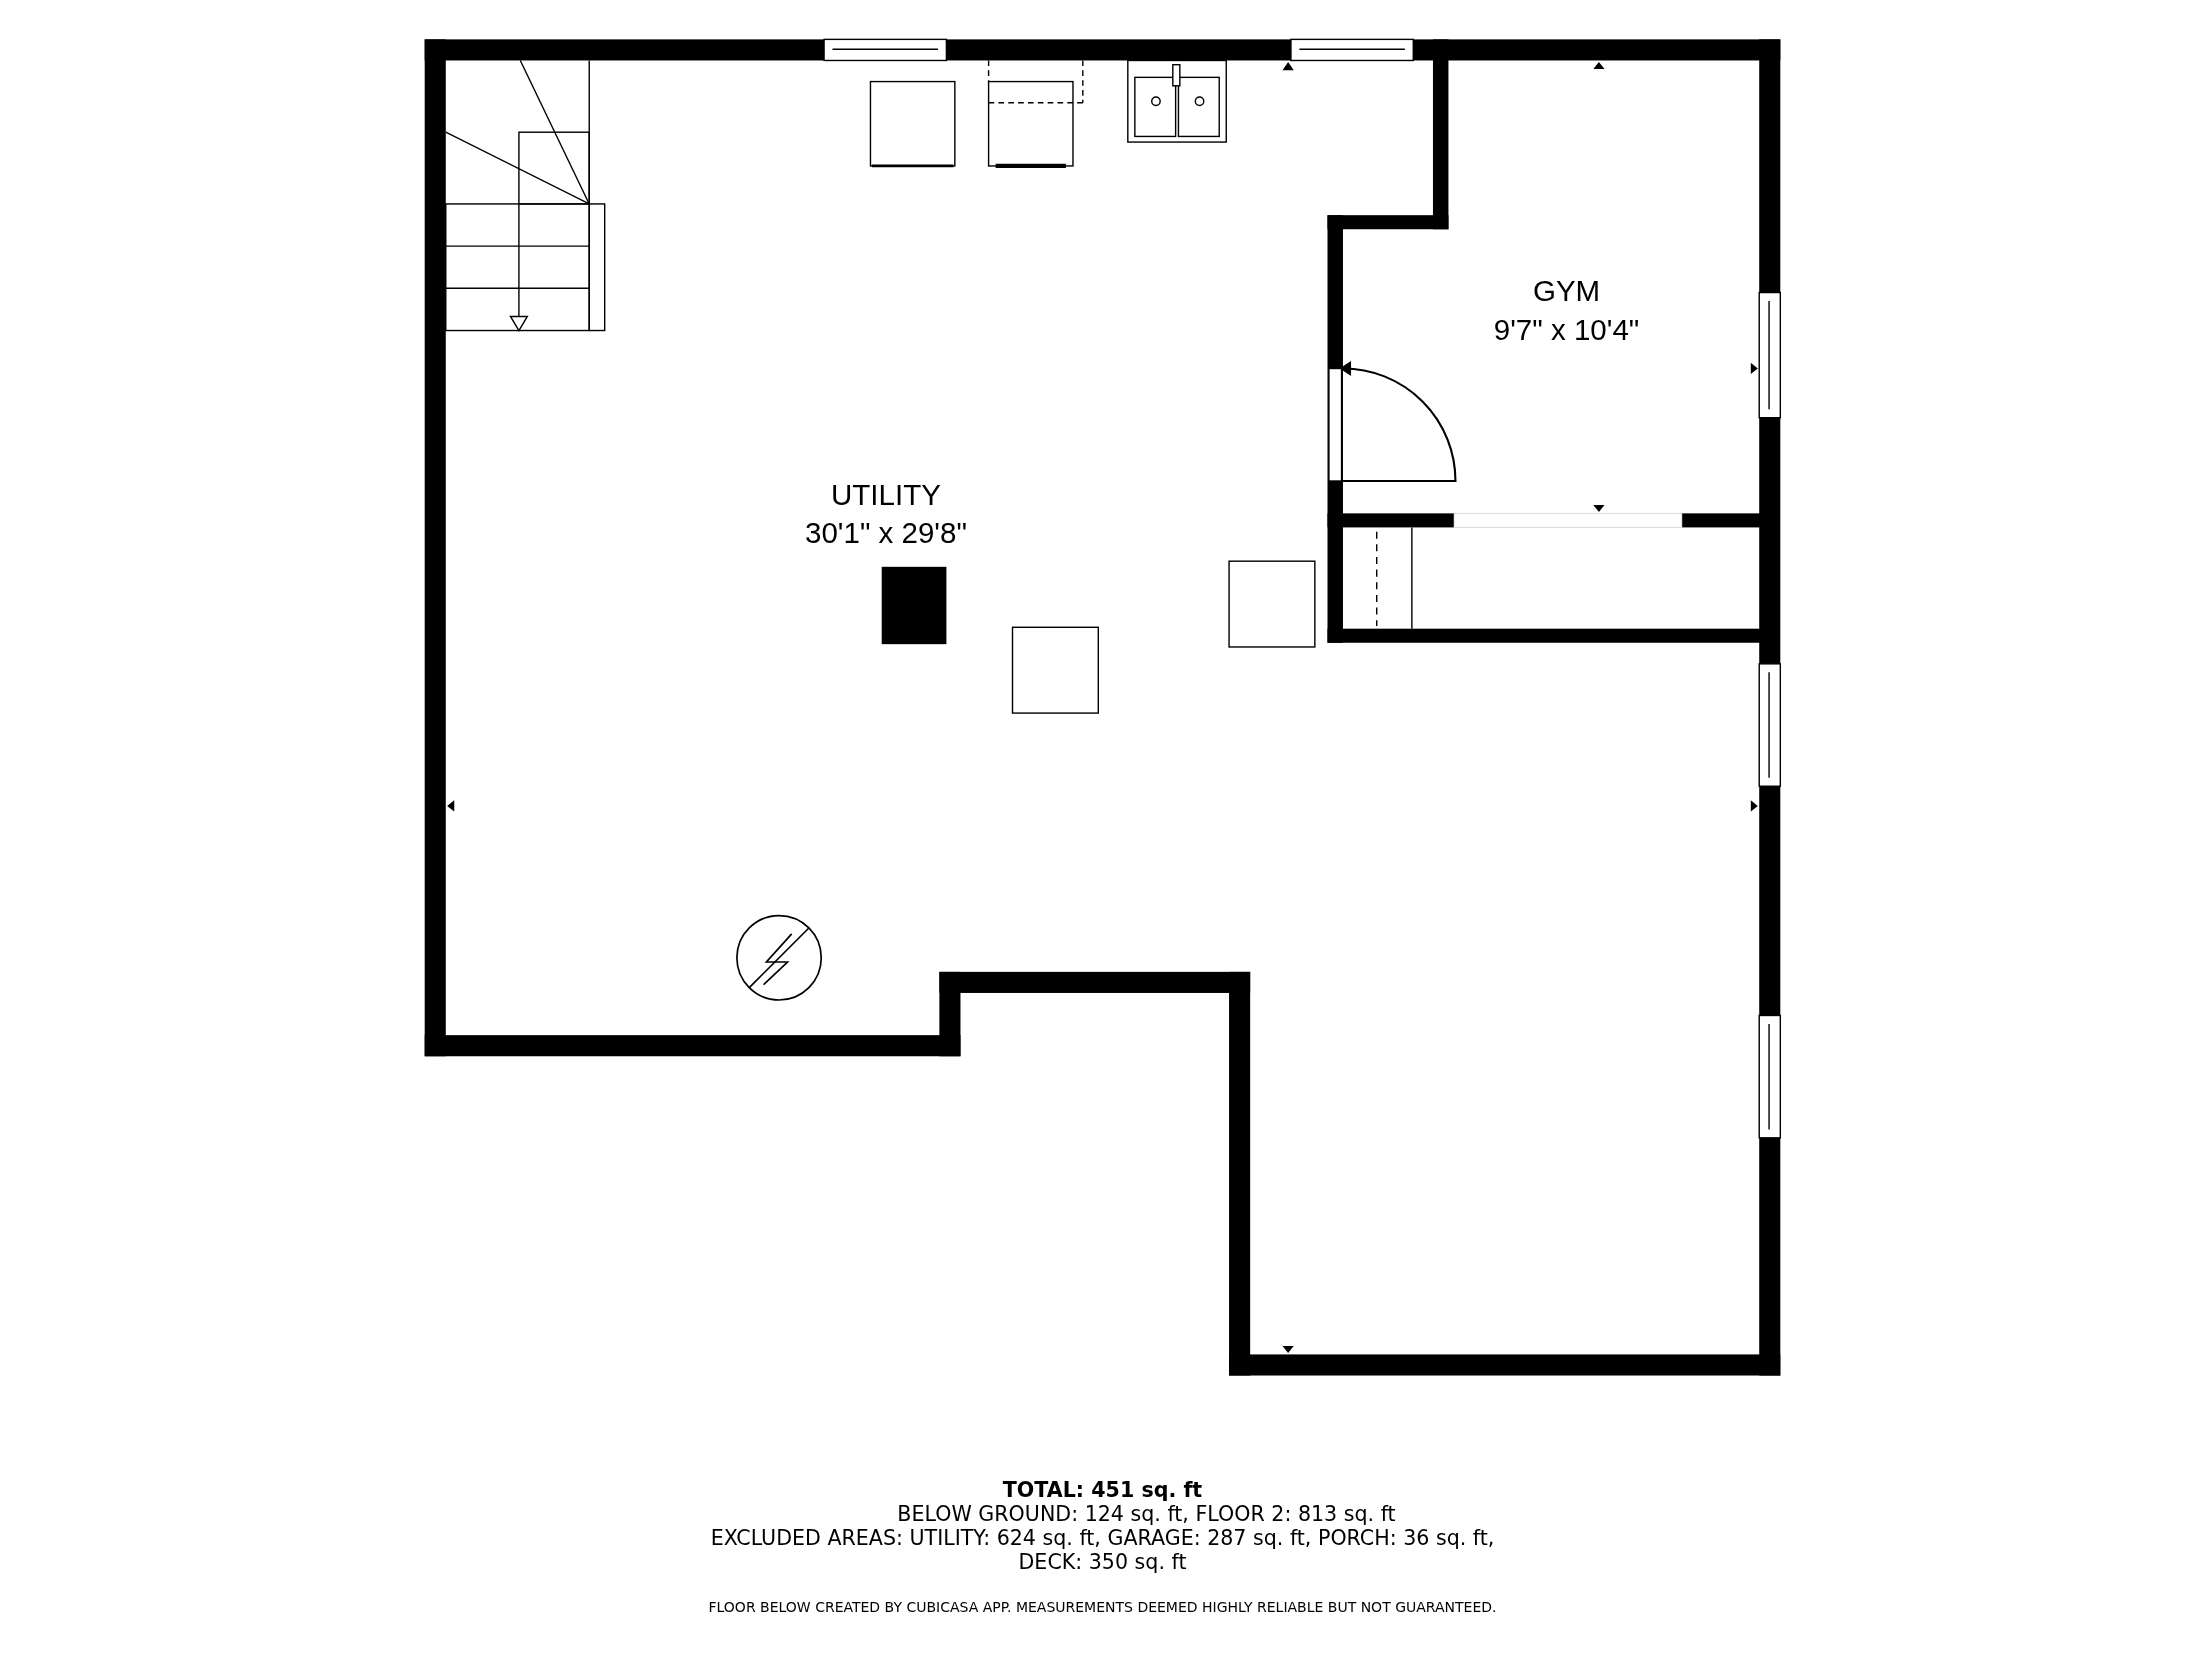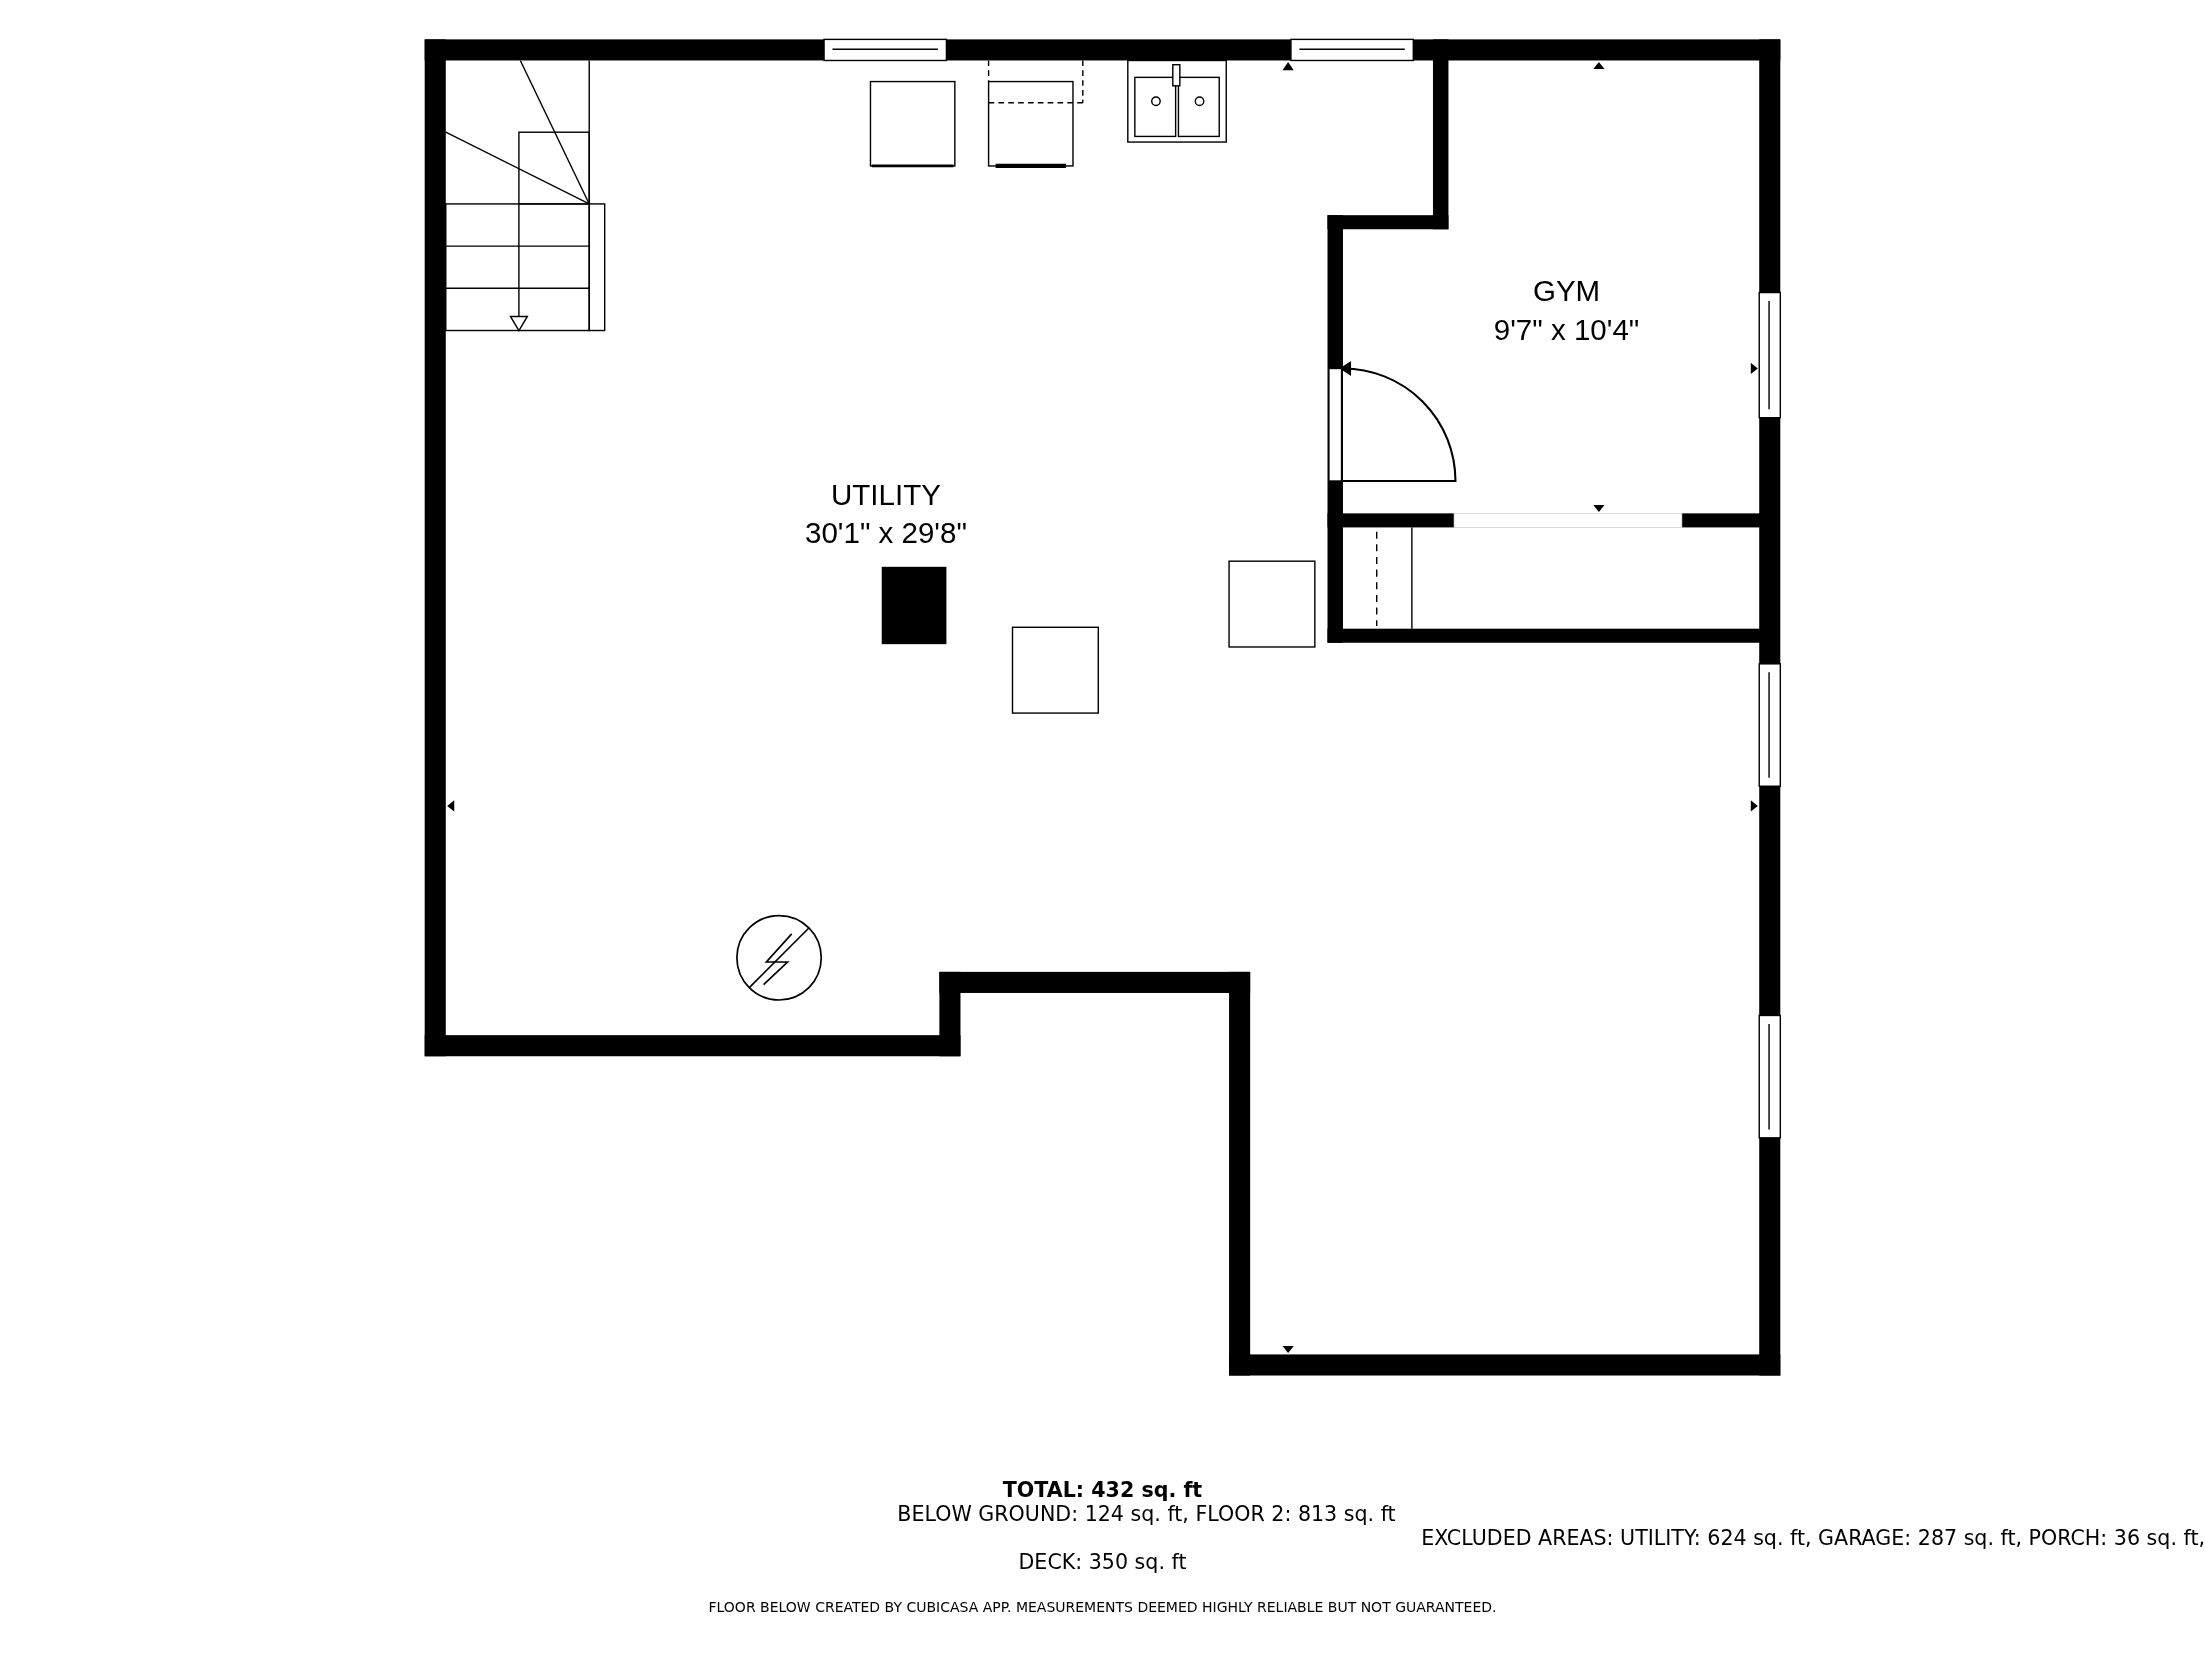--- a/index.html
+++ b/index.html
@@ -3,21 +3,21 @@
 <meta charset="utf-8">
 <style>
   html, body { margin:0; padding:0; background:#ffffff; }
   body { width:2205px; height:1654px; position:relative; overflow:hidden; }
   #plan { position:absolute; left:0; top:0; width:2205px; height:1654px; }
   .room-label { font-family:"Liberation Sans", sans-serif; font-size:21px; fill:#000; text-anchor:middle; }
   .footer { position:absolute; left:0; width:2205px; text-align:center;
             font-family:"DejaVu Sans", sans-serif; color:#000; }
   .f-total { top:1478px; font-size:20.6px; font-weight:bold; }
   .f-line { font-size:20.6px; }
-  .f-l1 { top:1502px;margin-left:44px; } .f-l2 { top:1526px;text-align:right; } .f-l3 { top:1550px; }
+  .f-l1 { top:1502px;margin-left:44px; } .f-l2 { top:1526px; } .f-l3 { top:1550px; }
   .f-credit { top:1599px; font-size:14px; }
 </style>
 </head>
 <body>
 
 <svg id="plan" viewBox="0 0 1568 1176" preserveAspectRatio="none">
 
   <g fill="#000">
 
     <rect x="302" y="28" width="964" height="15"></rect>
@@ -117,18 +117,18 @@
     <polygon points="318,573 323,569 323,577"></polygon>
     <polygon points="916,962 912,957 920,957"></polygon>
   </g>
 
   <text class="room-label" x="630" y="359">UTILITY</text>
   <text class="room-label" x="630" y="386">30'1" x 29'8"</text>
   <text class="room-label" x="1114" y="214">GYM</text>
   <text class="room-label" x="1114" y="242">9'7" x 10'4"</text>
 </svg>
 
-<div class="footer f-total">TOTAL: 432 sq. ft</div>
+<div class="footer f-total">TOTAL: 451 sq. ft</div>
 <div class="footer f-line f-l1">BELOW GROUND: 124 sq. ft, FLOOR 2: 813 sq. ft</div>
 <div class="footer f-line f-l2">EXCLUDED AREAS: UTILITY: 624 sq. ft, GARAGE: 287 sq. ft, PORCH: 36 sq. ft,</div>
 <div class="footer f-line f-l3">DECK: 350 sq. ft</div>
 <div class="footer f-credit">FLOOR BELOW CREATED BY CUBICASA APP. MEASUREMENTS DEEMED HIGHLY RELIABLE BUT NOT GUARANTEED.</div>
 
 
 </body></html>

